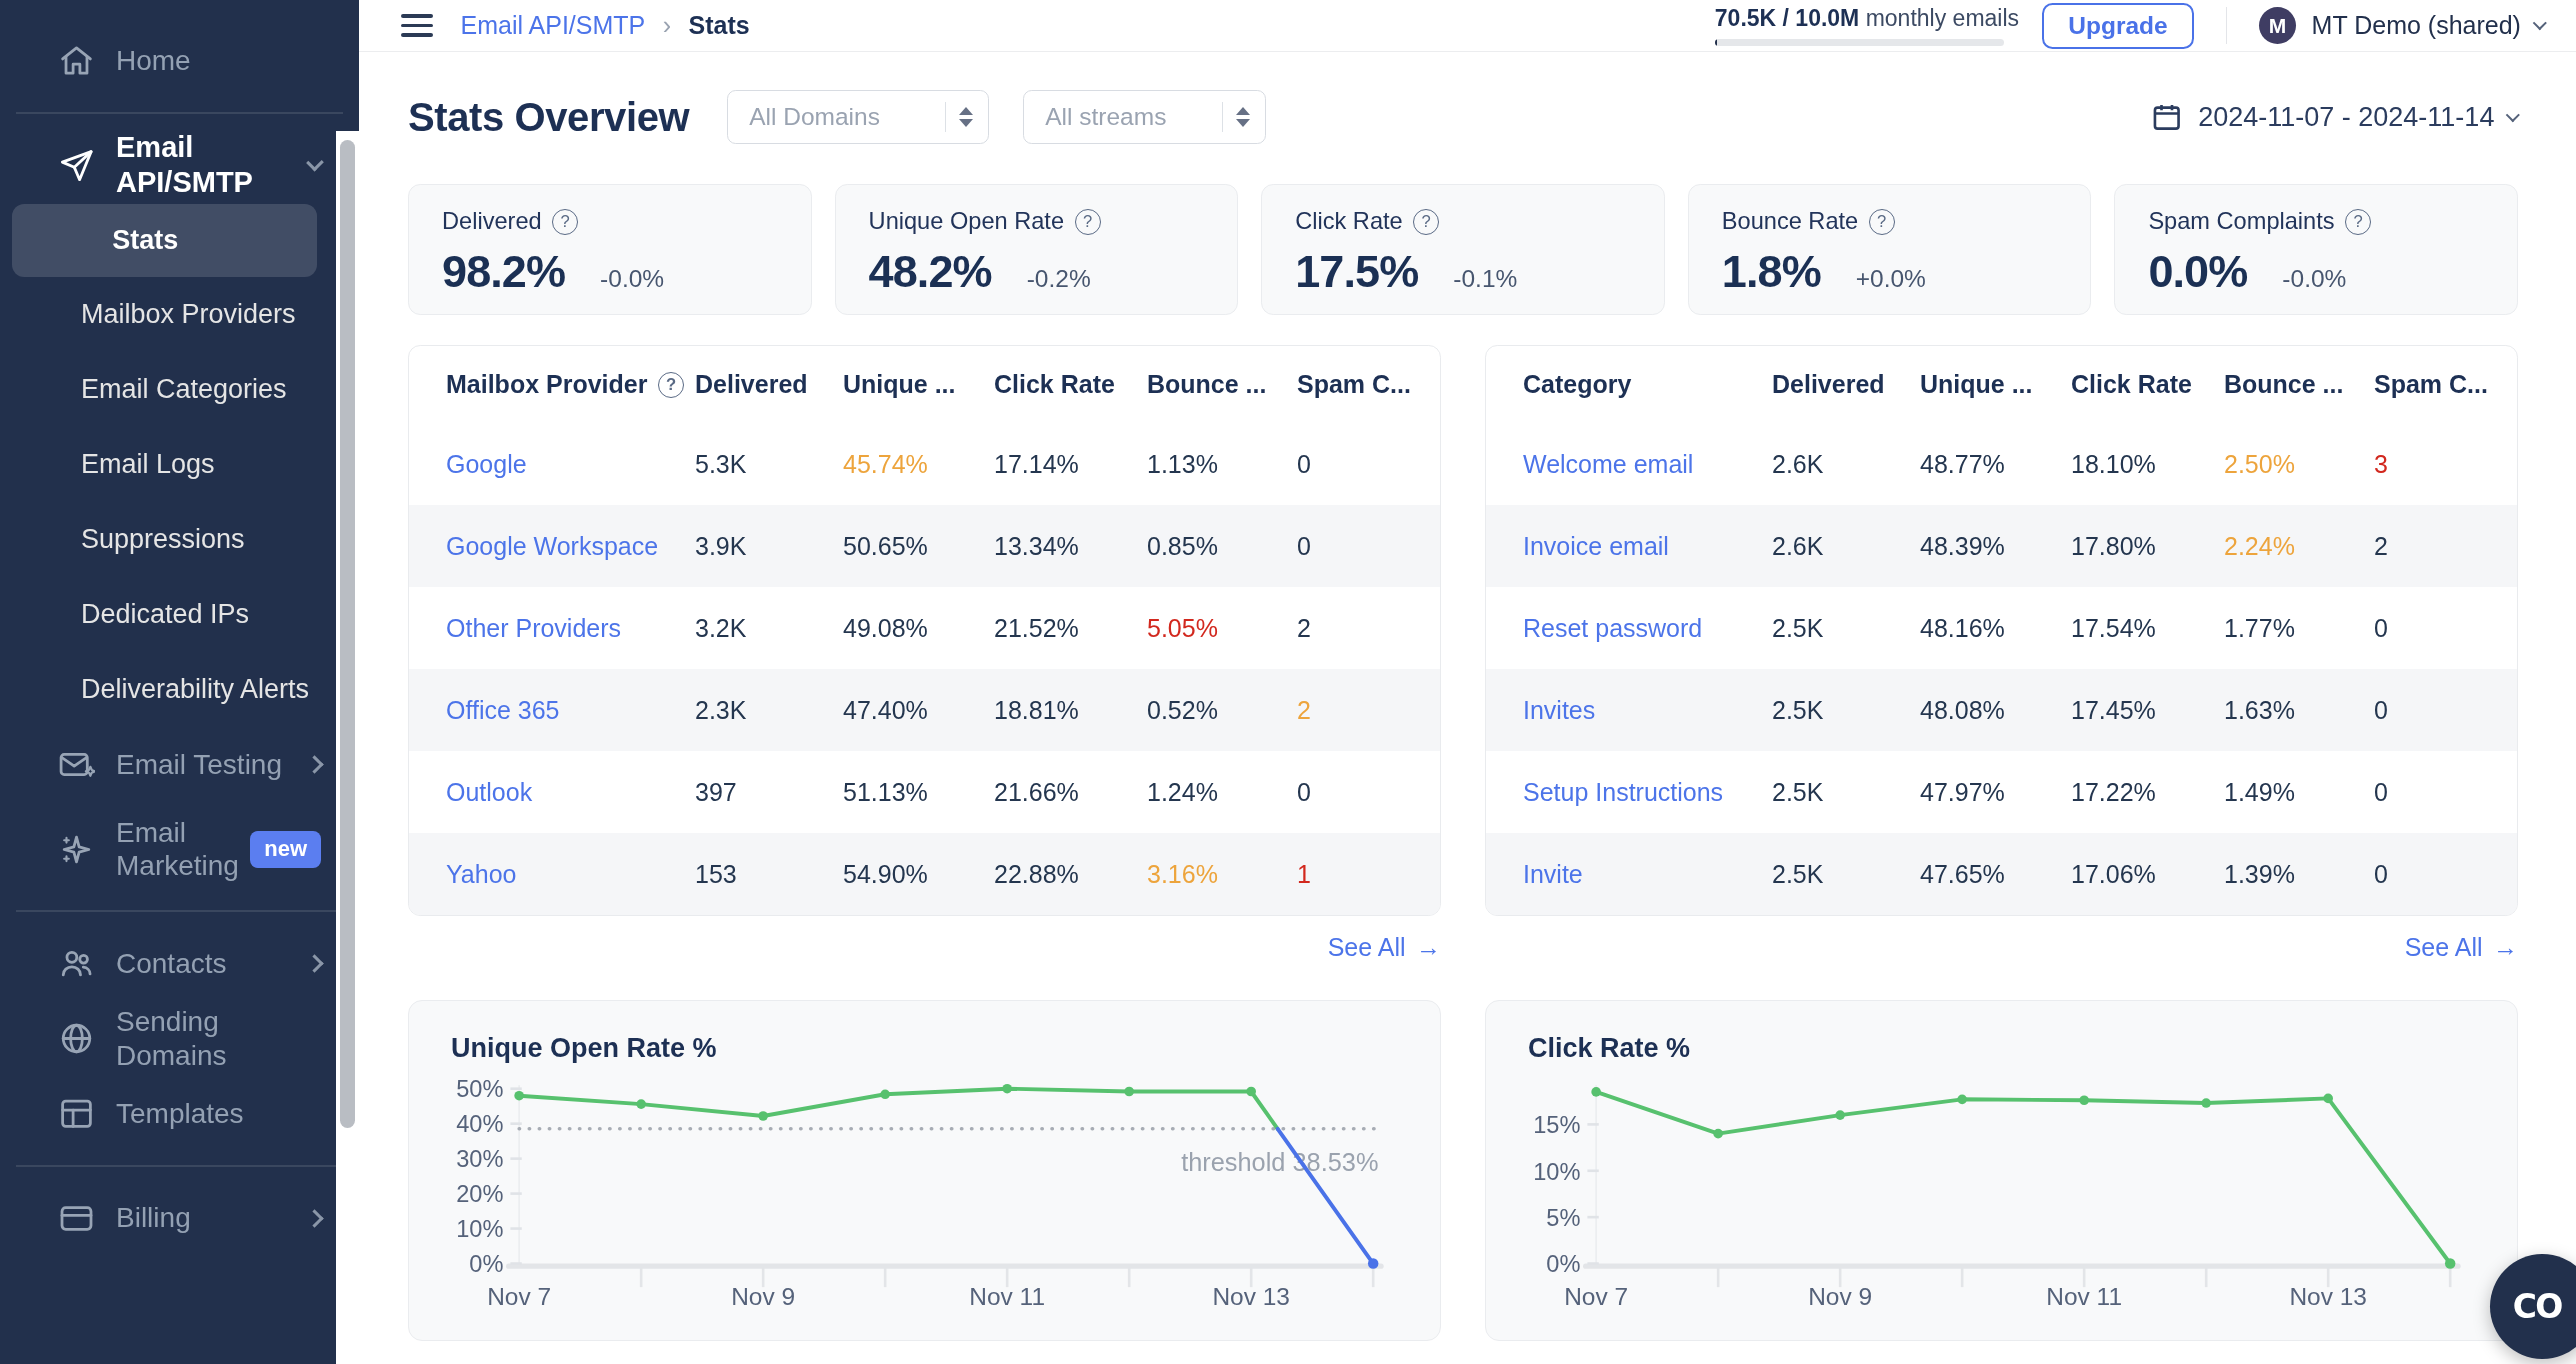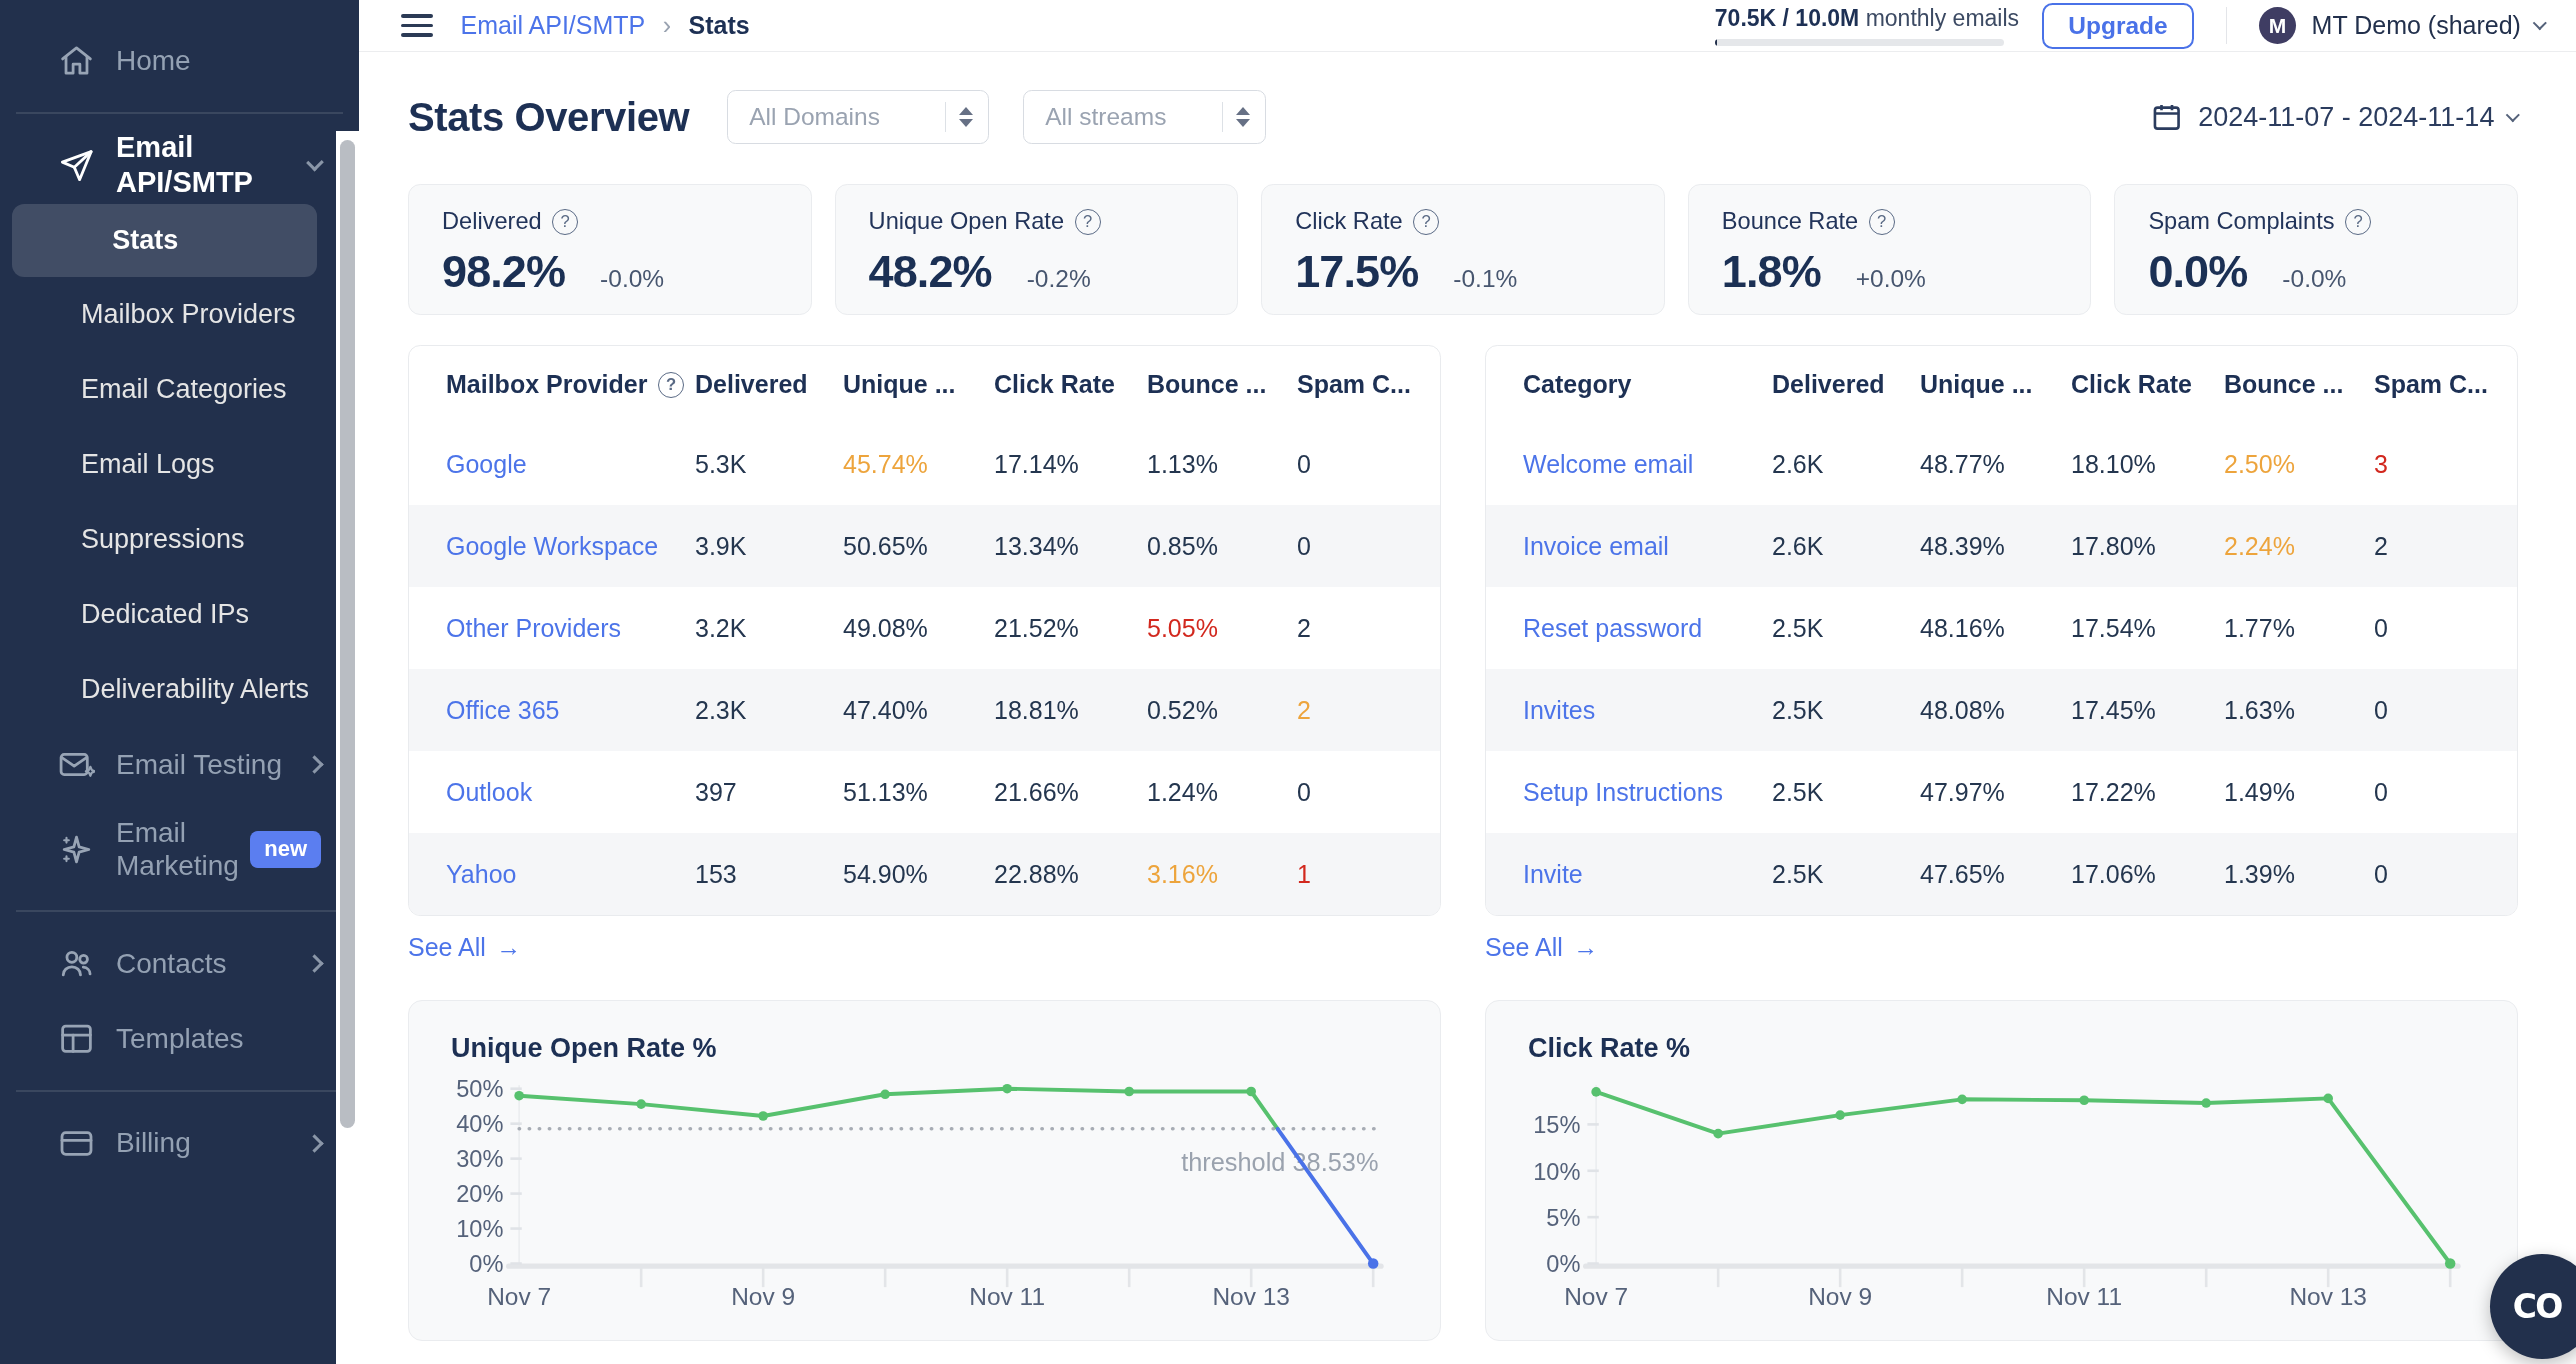--- a/index.html
+++ b/index.html
@@ -88,21 +88,21 @@
   .table-col{flex:1;display:flex;flex-direction:column;min-width:0}
   .table-card{background:#fff;border:1.7px solid #e9ebee;border-radius:12.2px;overflow:hidden}
   .t-head,.t-row{display:grid;grid-template-columns:249px 148px 151px 153px 150px 1fr;align-items:center;padding-left:37px}
   .t-head{height:77px;font-size:25px;font-weight:bold;color:#1d3054}
   .t-head .hcell{display:flex;align-items:center;white-space:nowrap;overflow:hidden}
   .t-row{height:82px;font-size:25px;color:#24364f}
   .t-row:nth-child(odd){background:#f5f6f8}
   .t-link{color:#4c74e9;cursor:pointer}
   .warn{color:#eda43c}
   .bad{color:#d2281e}
-  .see-all{margin-top:14px;display:flex;align-items:center;height:35px}
+  .see-all{margin-top:14px;display:flex;justify-content:flex-end;align-items:center;height:35px}
   .see-all a{color:#4c74e9;font-size:25px;cursor:pointer;text-decoration:none;display:flex;align-items:center;gap:10.5px}
 
   .charts-row{margin-top:35px;display:flex;gap:44px}
   .chart-card{flex:1;height:341px;background:#f8f9fa;border:1.7px solid #eaecef;border-radius:14px;position:relative}
   .chart-title{position:absolute;left:42px;top:31.5px;font-size:27px;font-weight:bold;color:#1d3054;z-index:2}
   .chart-card svg{position:absolute;left:0;top:0}
 
   .chat-bubble{position:absolute;right:-19px;bottom:5.2px;width:105px;height:105px;border-radius:50%;
     background:#22304c;color:#fff;display:flex;align-items:center;justify-content:center;
     font-size:33px;font-weight:800;letter-spacing:-1.7px;cursor:pointer;z-index:10;
@@ -183,20 +183,30 @@
           <span class="nicon">
             <svg viewBox="0 0 24 24" fill="none" stroke="#98a4b5" stroke-width="1.8" stroke-linecap="round" stroke-linejoin="round">
               <circle cx="9" cy="8" r="3.2"></circle>
               <path d="M3.4 19.4 c0-3.1 2.5-5.2 5.6-5.2 s5.6 2.1 5.6 5.2"></path>
               <circle cx="16.6" cy="9.2" r="2.5"></circle>
               <path d="M16.4 14.4 c2.6.3 4.4 2 4.4 4.4"></path>
             </svg>
           </span>
           <span class="nav-label">Contacts</span>
           <span class="chev chev--right"></span>
+        </div>
+        <div class="nav-item">
+          <span class="nicon">
+            <svg viewBox="0 0 24 24" fill="none" stroke="#98a4b5" stroke-width="1.8" stroke-linecap="round" stroke-linejoin="round">
+              <circle cx="12" cy="12" r="8.6"></circle>
+              <ellipse cx="12" cy="12" rx="3.8" ry="8.6"></ellipse>
+              <path d="M3.4 12 h17.2"></path>
+            </svg>
+          </span>
+          <span class="nav-label">Sending Domains</span>
         </div>
         <div class="nav-item">
           <span class="nicon">
             <svg viewBox="0 0 24 24" fill="none" stroke="#98a4b5" stroke-width="1.8" stroke-linecap="round" stroke-linejoin="round">
               <rect x="3" y="4" width="18" height="16.4" rx="2"></rect>
               <path d="M3 9.8 h18"></path>
               <path d="M9.8 9.8 V20.4"></path>
             </svg>
           </span>
           <span class="nav-label">Templates</span>

